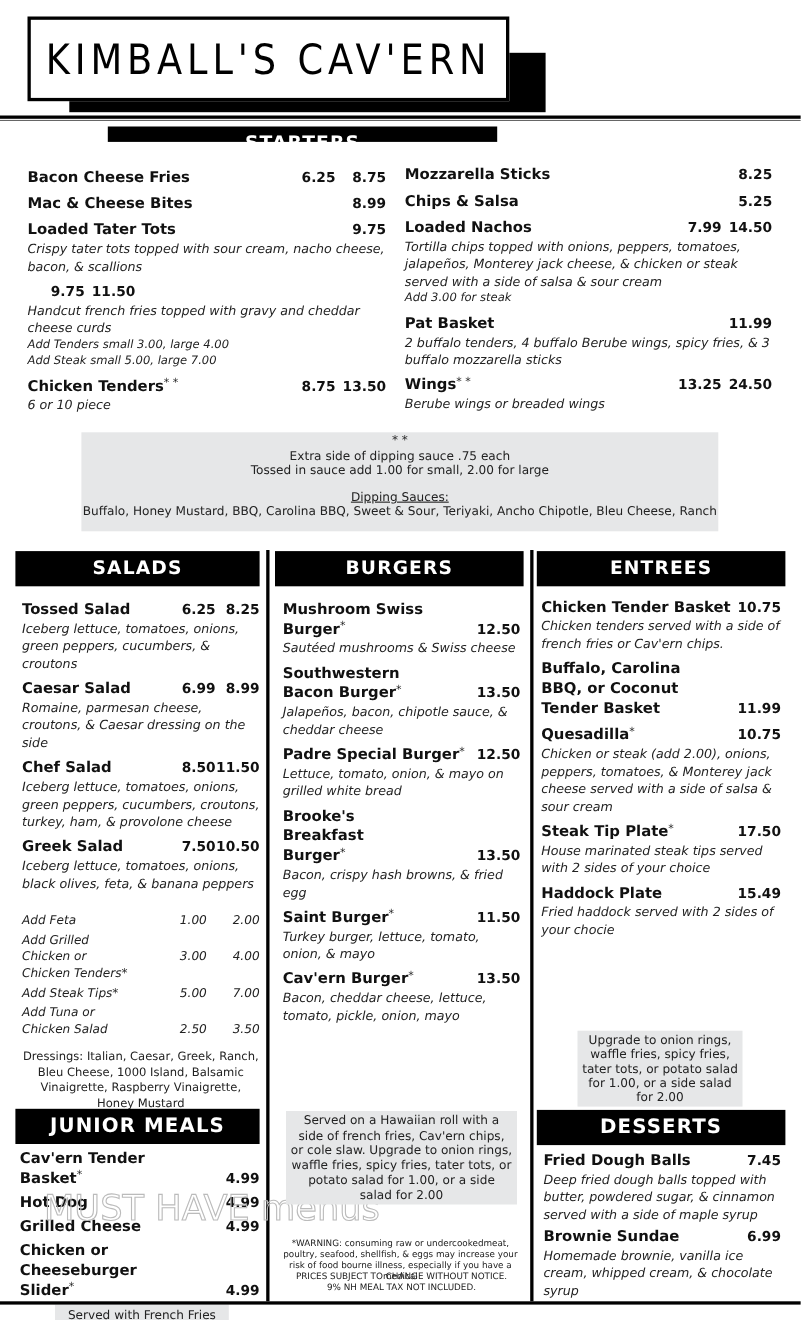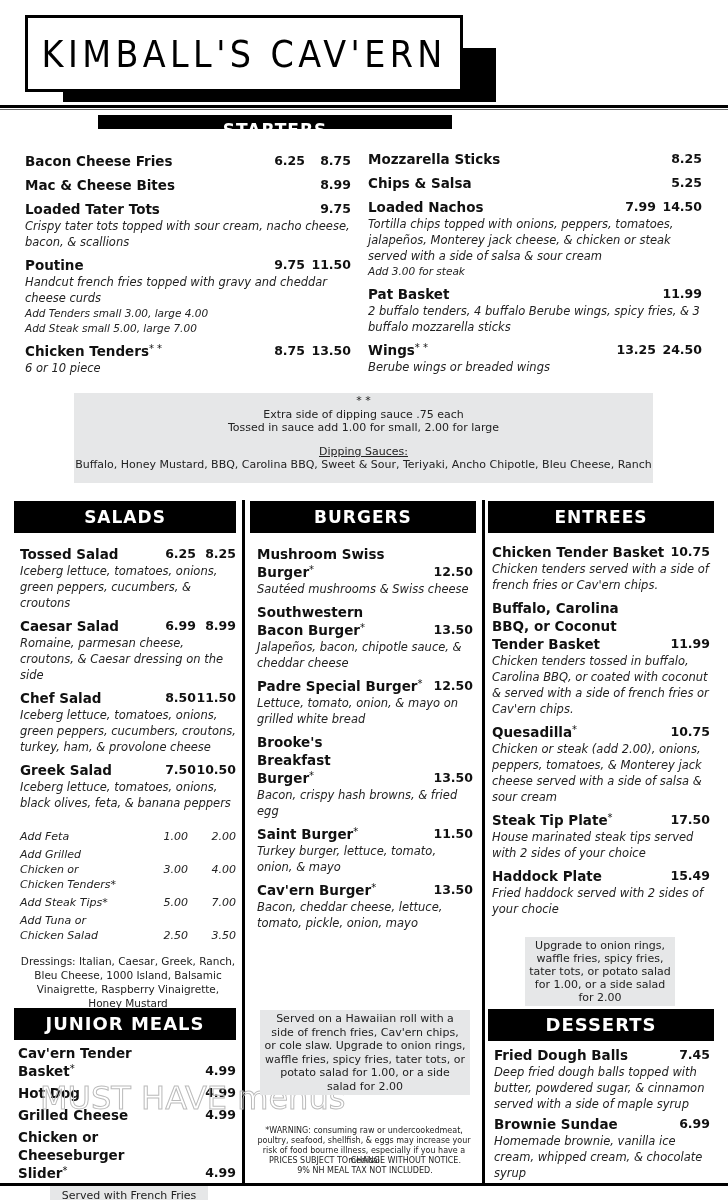--- a/index.html
+++ b/index.html
@@ -69,21 +69,20 @@
   </div>
   <div class="item">
     <div class="row">
         <span class="nm">Loaded Tater Tots</span>
         <span class="pr p2">9.75</span>
       </div>
     <div class="desc">Crispy tater tots topped with sour cream, nacho cheese, bacon, &amp; scallions</div>
   </div>
   <div class="item">
     <div class="row">
-        <span class="nm">Poutine</span>
         <span class="pr p1">9.75</span>
         <span class="pr p2">11.50</span>
       </div>
     <div class="desc">Handcut french fries topped with gravy and cheddar cheese curds</div>
     <div class="note">Add Tenders small 3.00, large 4.00</div>
     <div class="note">Add Steak small 5.00, large 7.00</div>
   </div>
   <div class="item">
     <div class="row">
         <span class="nm"><span>Chicken Tenders</span><sup>* *</sup></span>
@@ -297,21 +296,20 @@
           <span class="nm">Chicken Tender Basket</span>
           <span class="pr" style="width:40px">10.75</span>
         </div>
         <div class="desc">Chicken tenders served with a side of french fries or Cav'ern chips.</div>
       </div>
     <div class="item">
         <div class="row">
           <span class="nm" style="padding-right:40px">Buffalo, Carolina BBQ, or Coconut Tender Basket</span>
           <span class="pr" style="width:40px">11.99</span>
         </div>
-        <div class="desc">Chicken tenders tossed in buffalo, Carolina BBQ, or coated with coconut &amp; served with a side of french fries or Cav'ern chips.</div>
       </div>
     <div class="item">
         <div class="row">
           <span class="nm"><span>Quesadilla</span><sup>*</sup></span>
           <span class="pr" style="width:40px">10.75</span>
         </div>
         <div class="desc">Chicken or steak (add 2.00), onions, peppers, tomatoes, &amp; Monterey jack cheese served with a side of salsa &amp; sour cream</div>
       </div>
     <div class="item">
         <div class="row">

